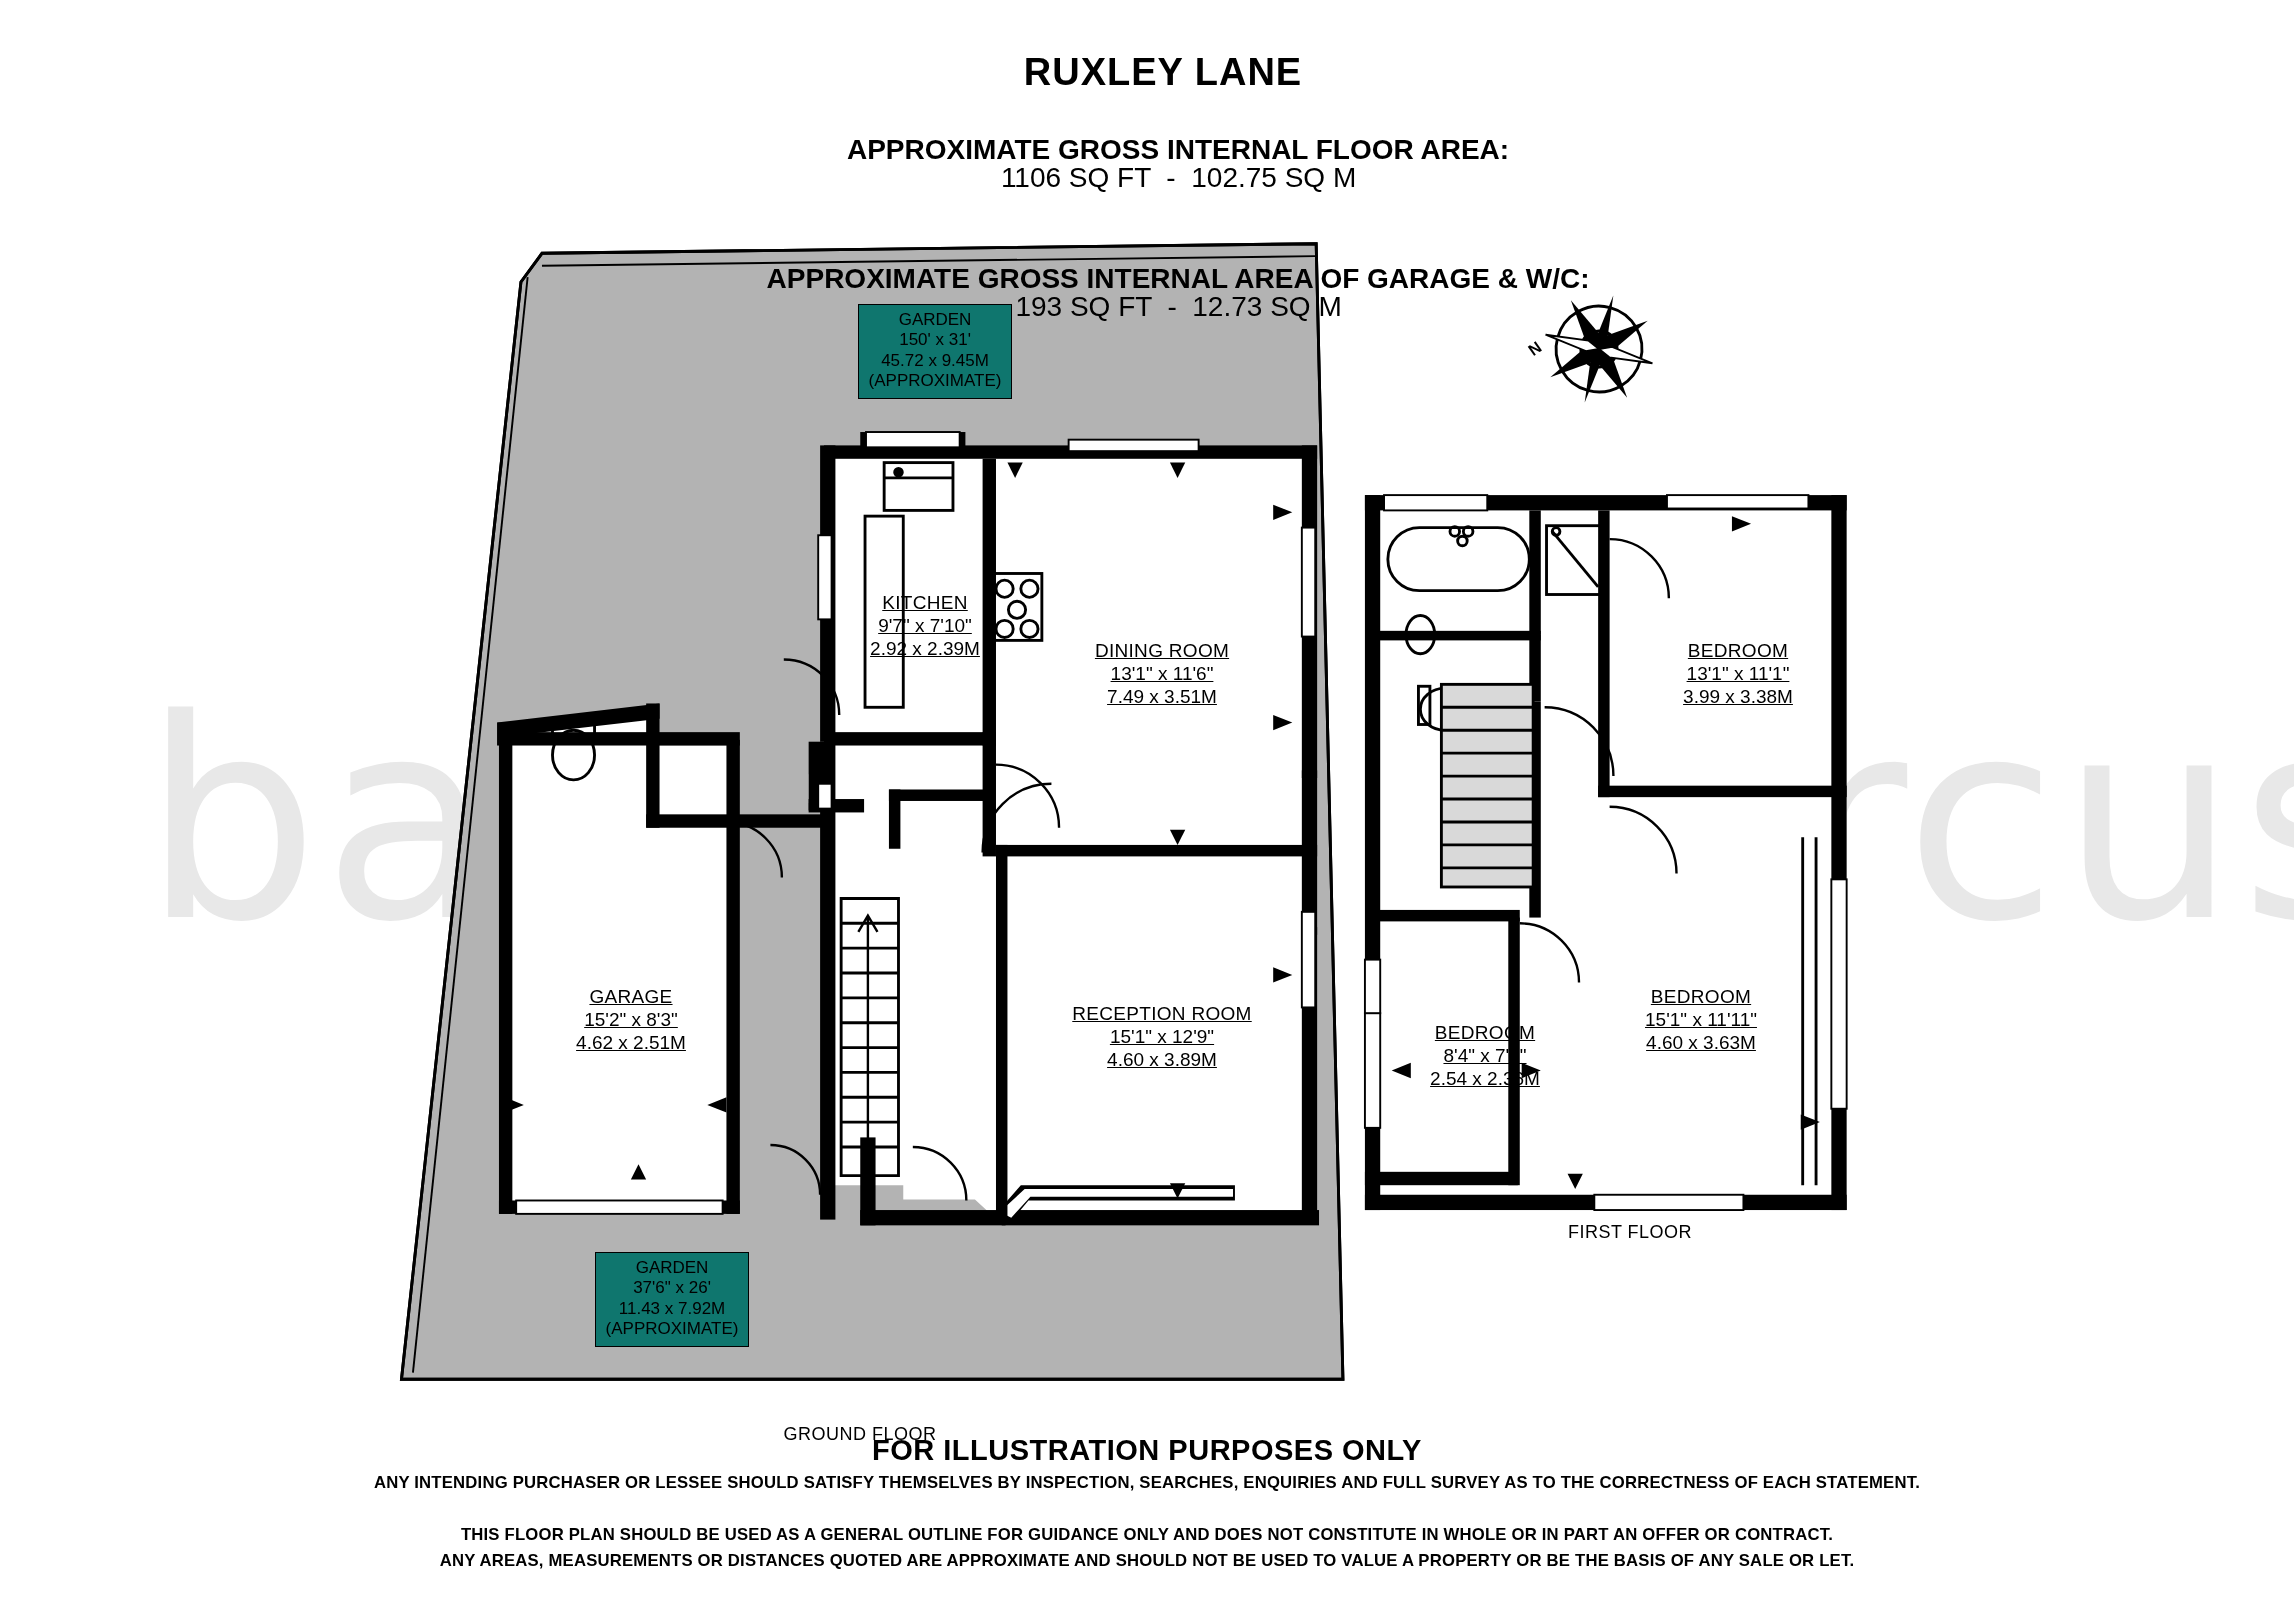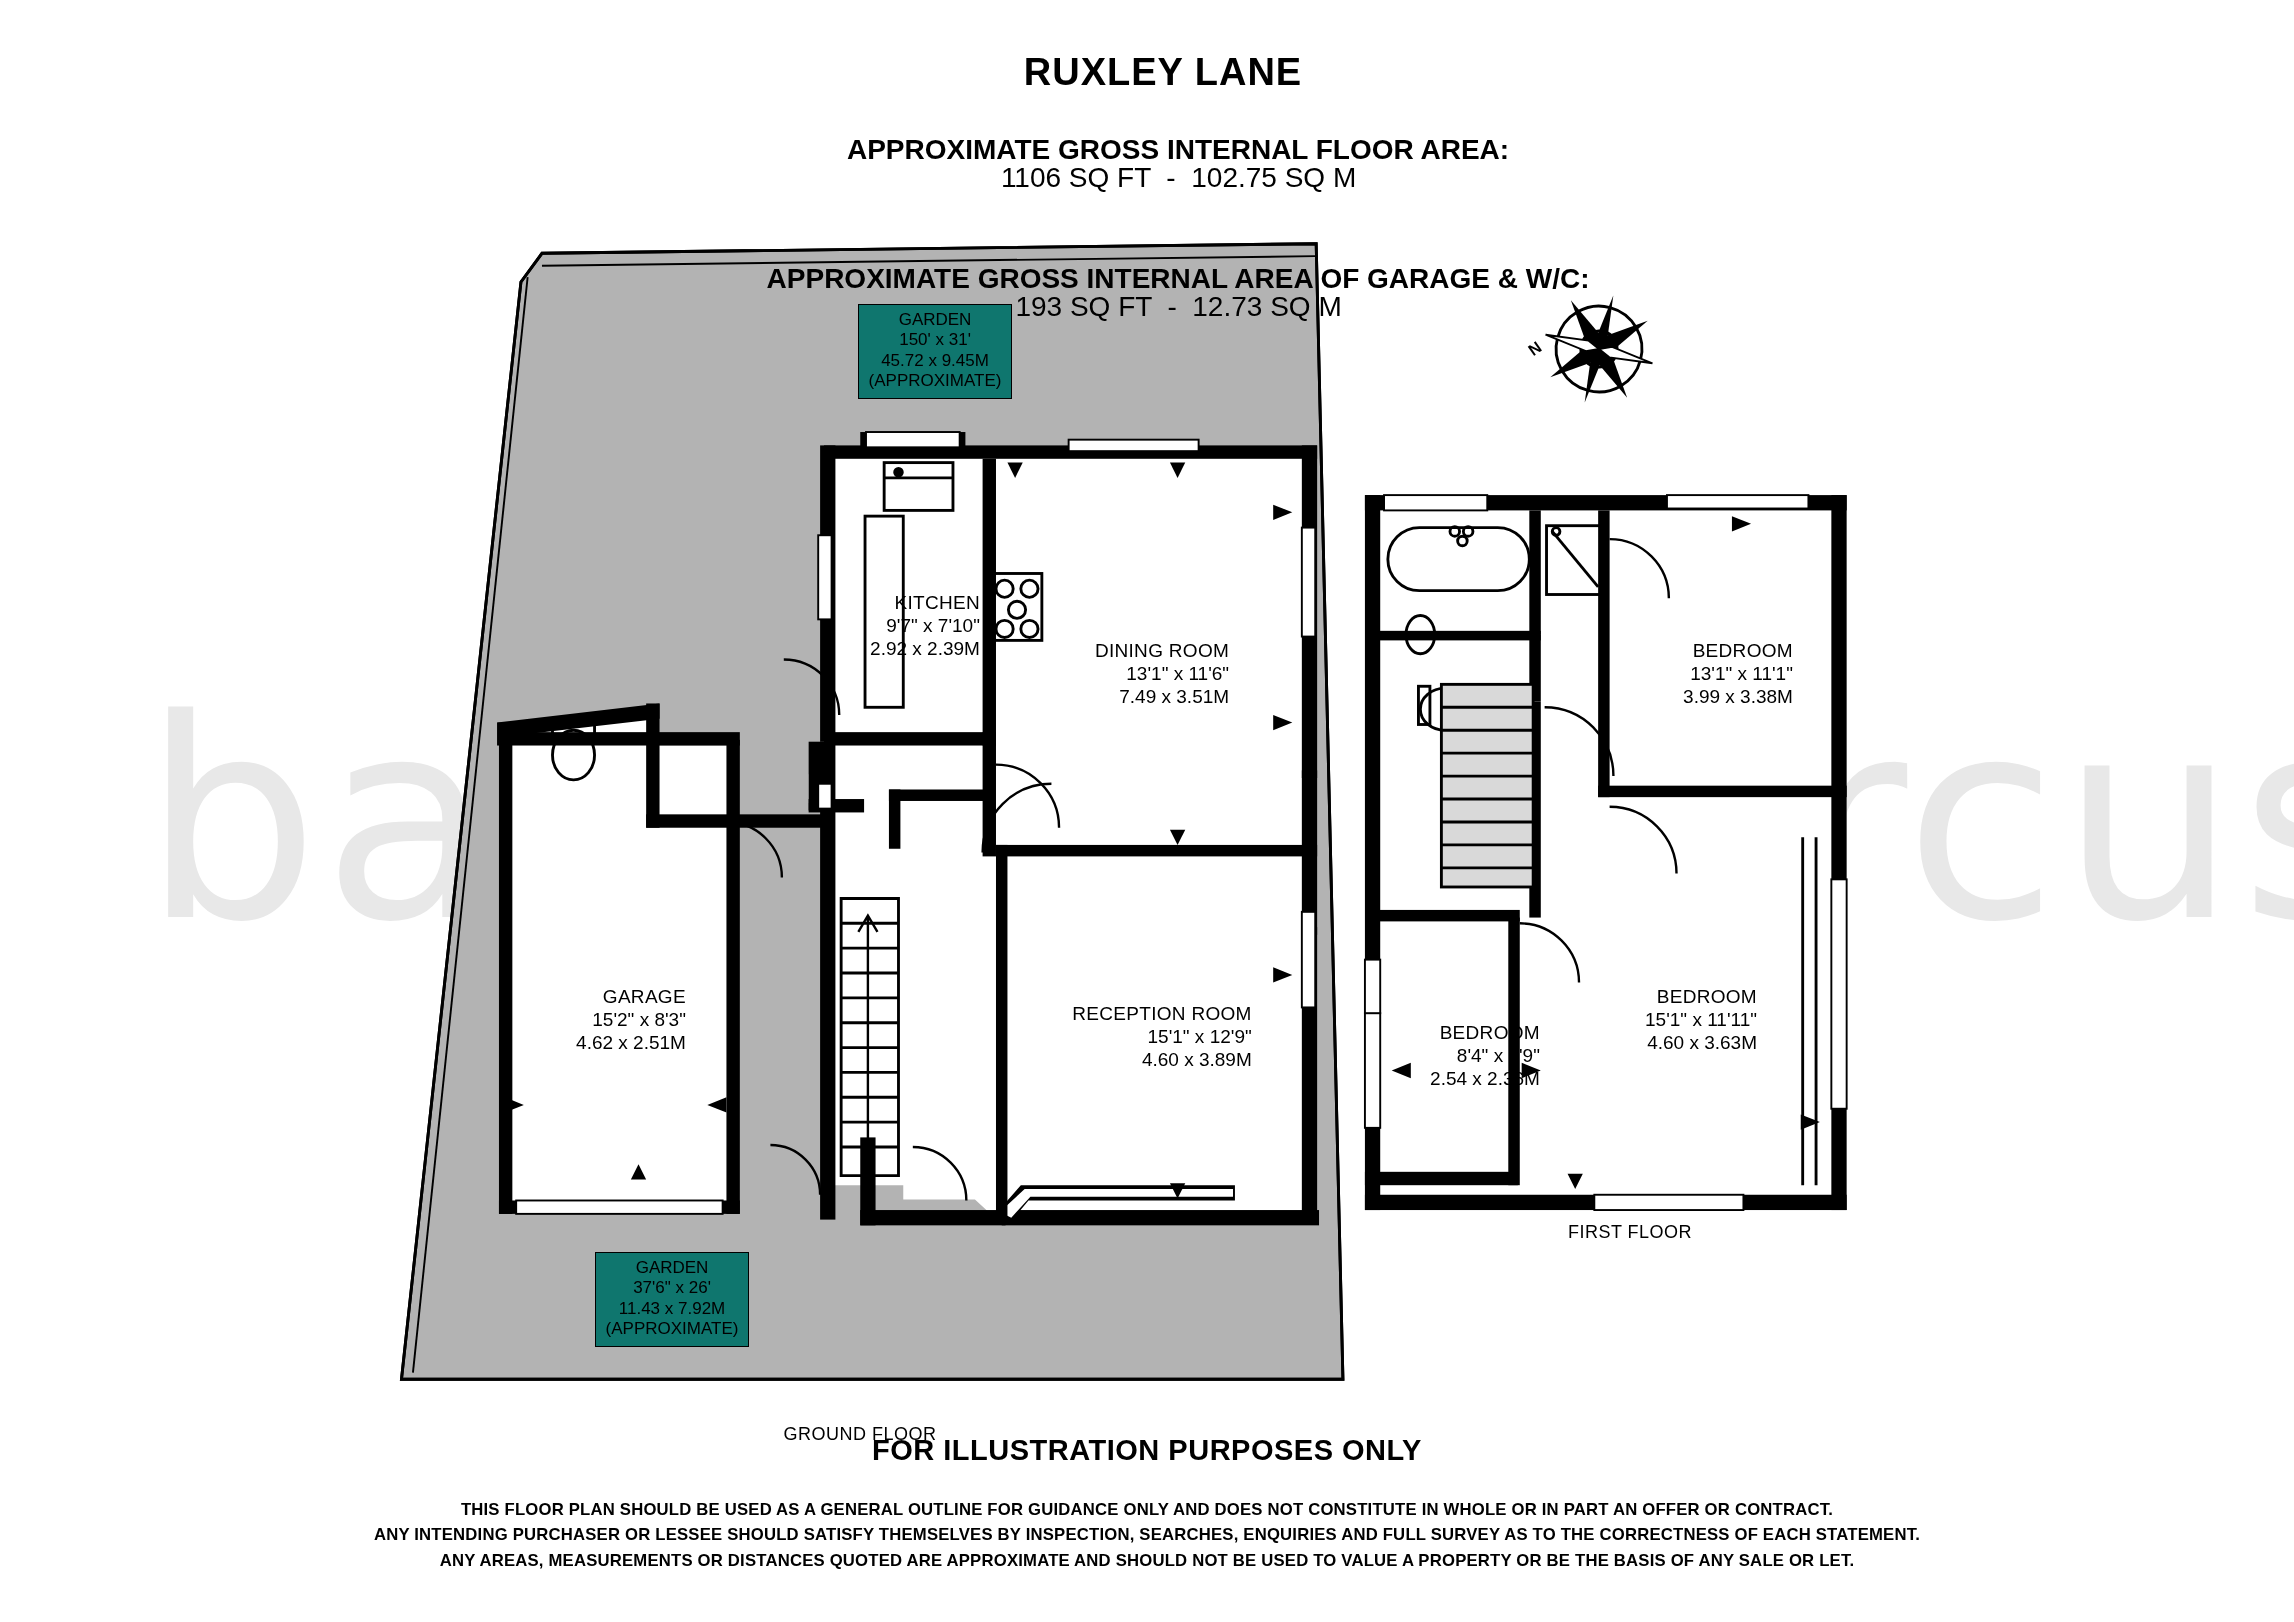--- a/index.html
+++ b/index.html
@@ -66,25 +66,26 @@
     position: absolute;
     top: 0; left: 0;
     width: 2294px;
     height: 1622px;
     z-index: 5;
   }
 
   
   .room-label {
     position: absolute;
-    text-align: right;
+    text-align: center;
     line-height: 1.22;
     z-index: 20;
     white-space: nowrap;
     transform: translateX(-50%);
+    text-decoration: underline;
   }
   .room-label .rl-name {
     font-size: 19px;
     font-weight: normal;
     letter-spacing: 0.3px;
   }
   .room-label .rl-imp,
   .room-label .rl-met {
     font-size: 19px;
   }
@@ -483,17 +484,17 @@
   <div class="rl-name">BEDROOM</div>
   <div class="rl-imp">8'4" x 7'9"</div>
   <div class="rl-met">2.54 x 2.36M</div>
 </div>
 
 <div class="floor-caption" style="left:860px; top:1424px;">GROUND FLOOR</div>
 <div class="floor-caption" style="left:1630px; top:1222px;">FIRST FLOOR</div>
 
 <div id="footer">
   <div id="illus-only">FOR ILLUSTRATION PURPOSES ONLY</div>
+  <div class="disclaimer">ANY INTENDING PURCHASER OR LESSEE SHOULD SATISFY THEMSELVES BY INSPECTION, SEARCHES, ENQUIRIES AND FULL SURVEY AS TO THE CORRECTNESS OF EACH STATEMENT.</div>
   <div class="disclaimer first">THIS FLOOR PLAN SHOULD BE USED AS A GENERAL OUTLINE FOR GUIDANCE ONLY AND DOES NOT CONSTITUTE IN WHOLE OR IN PART AN OFFER OR CONTRACT.</div>
-  <div class="disclaimer">ANY INTENDING PURCHASER OR LESSEE SHOULD SATISFY THEMSELVES BY INSPECTION, SEARCHES, ENQUIRIES AND FULL SURVEY AS TO THE CORRECTNESS OF EACH STATEMENT.</div>
   <div class="disclaimer">ANY AREAS, MEASUREMENTS OR DISTANCES QUOTED ARE APPROXIMATE AND SHOULD NOT BE USED TO VALUE A PROPERTY OR BE THE BASIS OF ANY SALE OR LET.</div>
 </div>
 
 
 </body></html>

